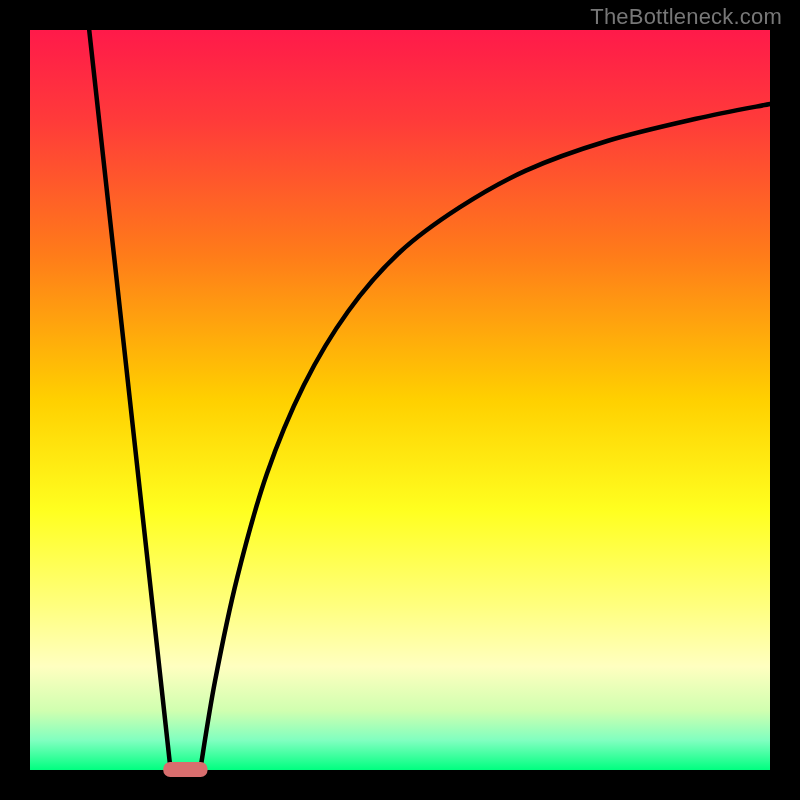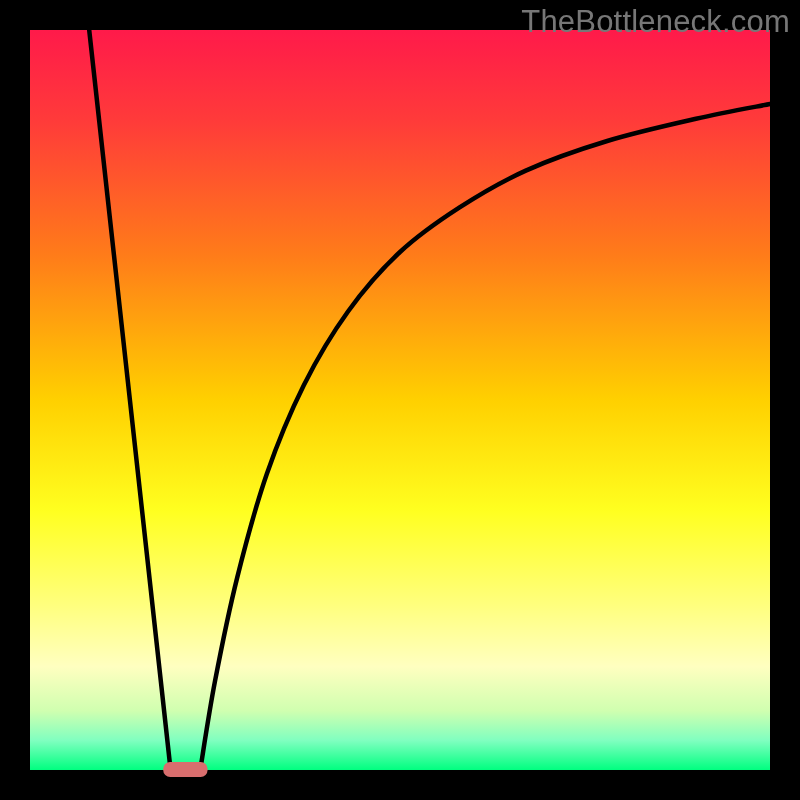--- a/index.html
+++ b/index.html
@@ -15,23 +15,23 @@
     position: absolute;
     top: 0;
     left: 0;
     width: 800px;
     height: 800px;
     background: #000;
   }
   .watermark {
     position: absolute;
     top: 4px;
-    right: 10px;
+    right: 18px;
     color: #777;
-    font-size: 31px;
+    font-size: 22px;
     font-weight: 500;
     letter-spacing: 0.2px;
     z-index: 5;
   }
   svg {
     position: absolute;
     top: 0;
     left: 0;
   }
 </style>

